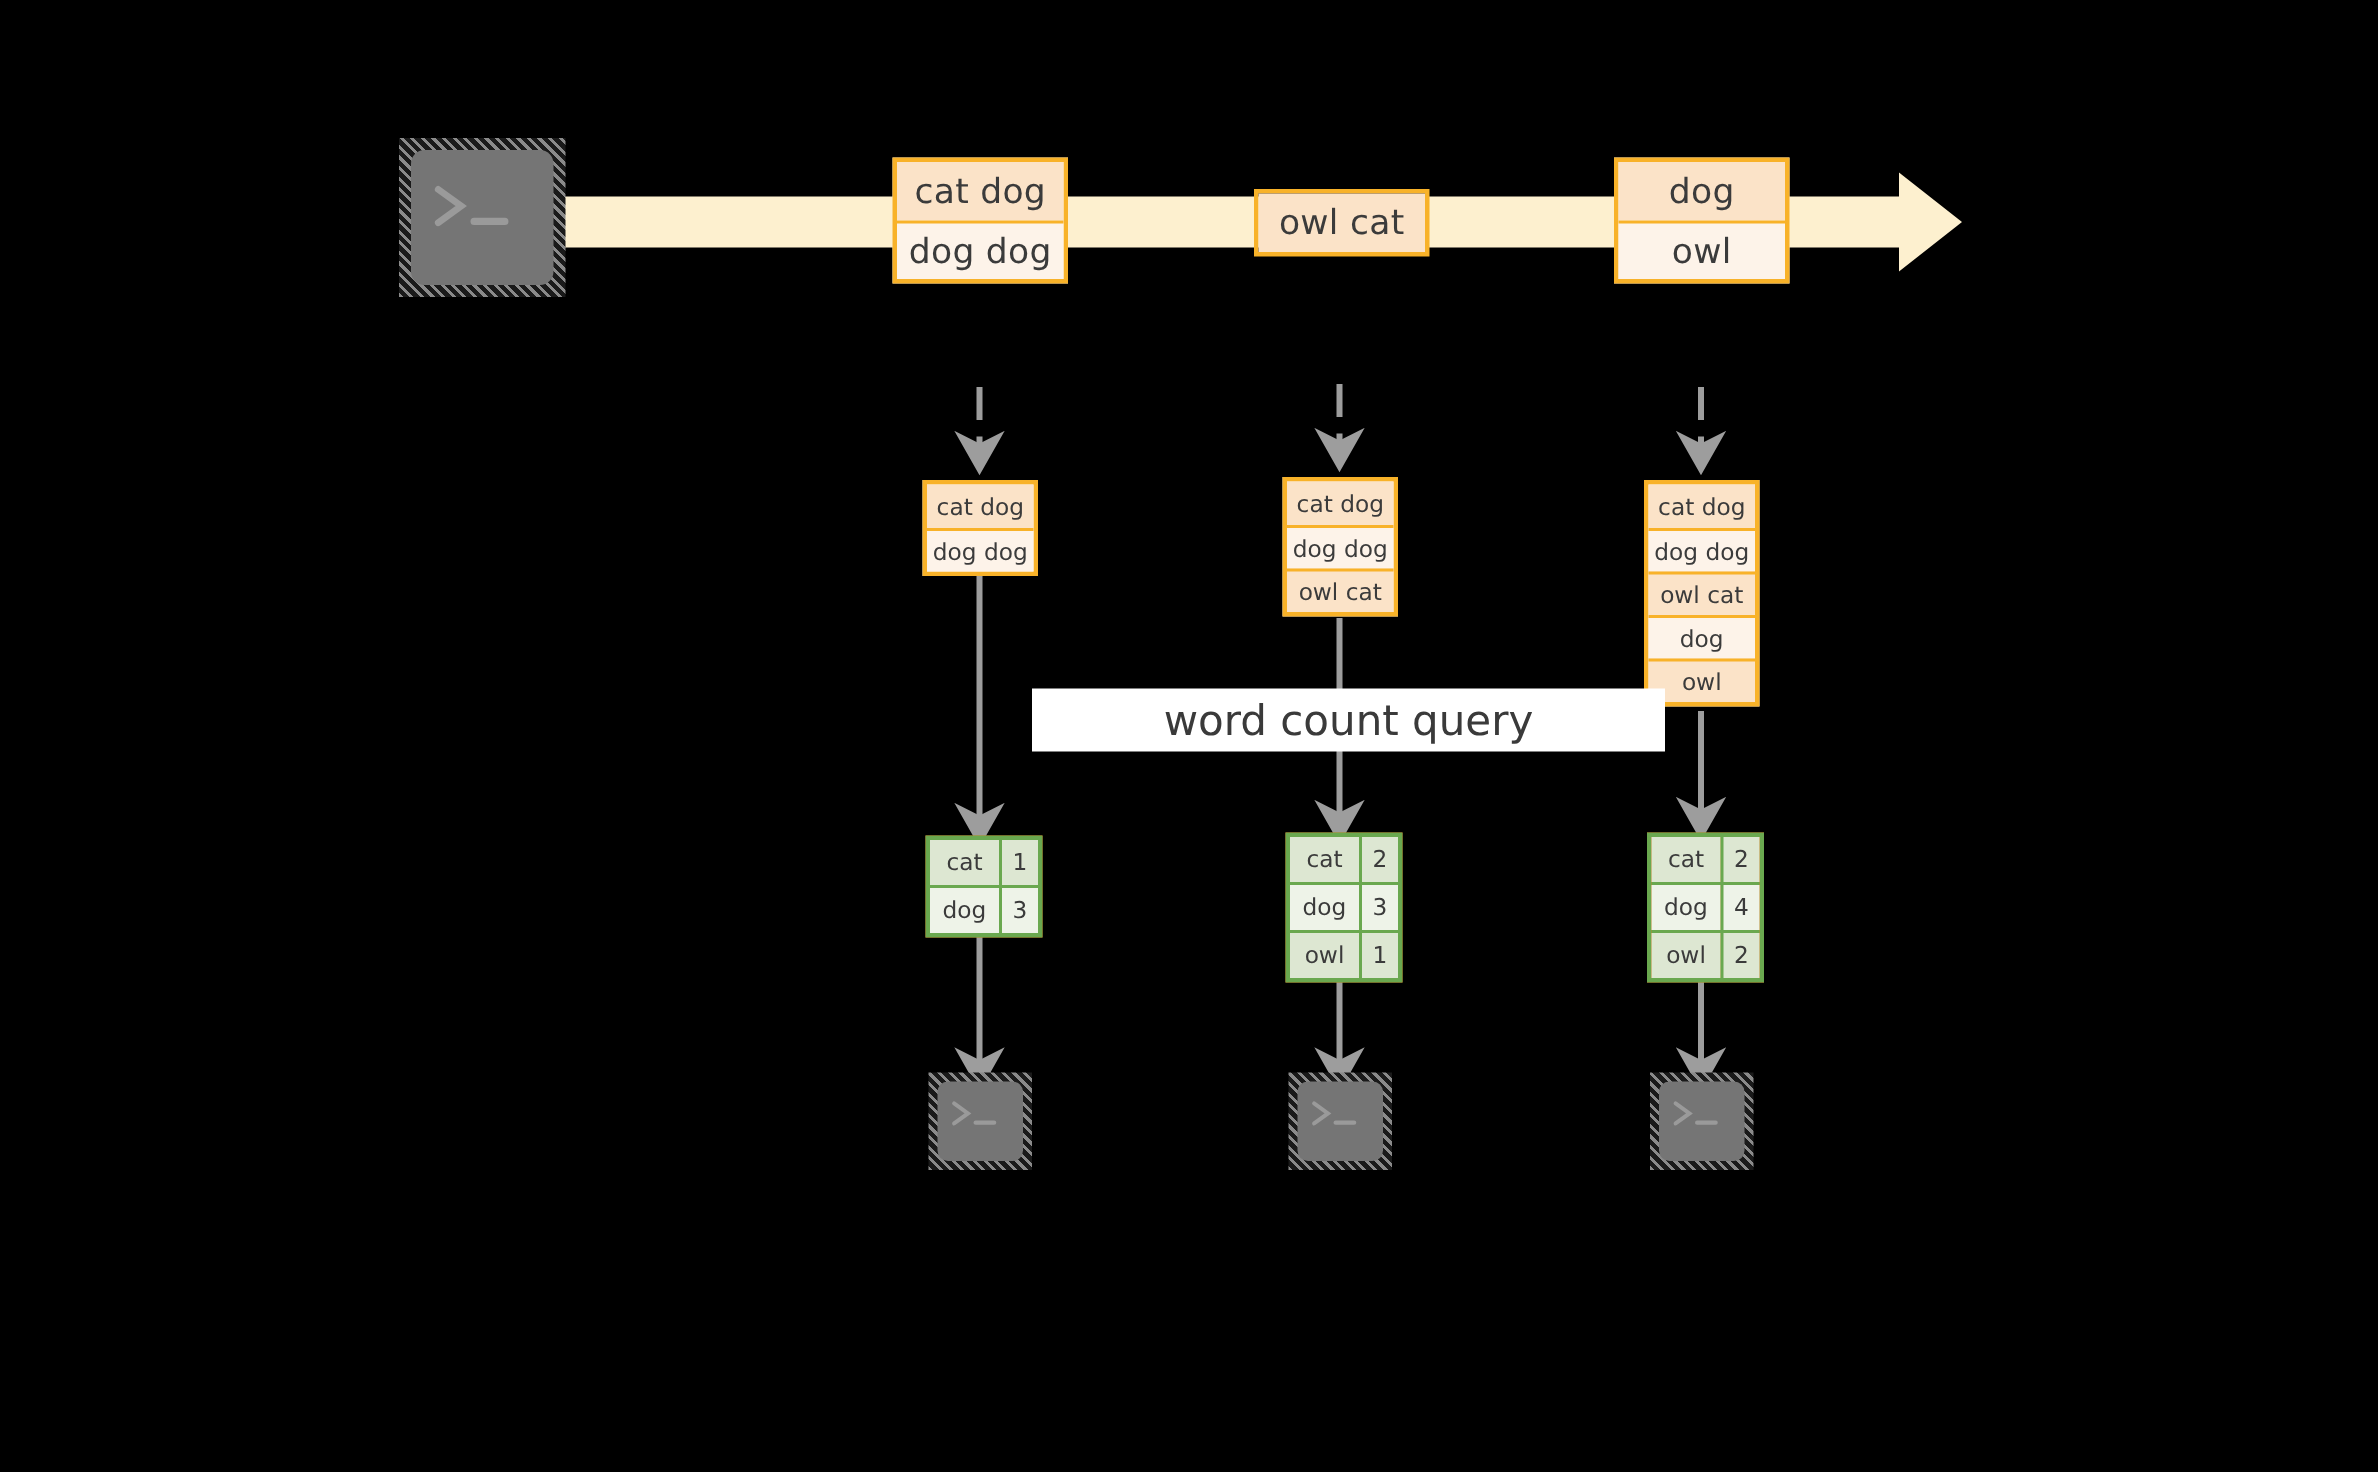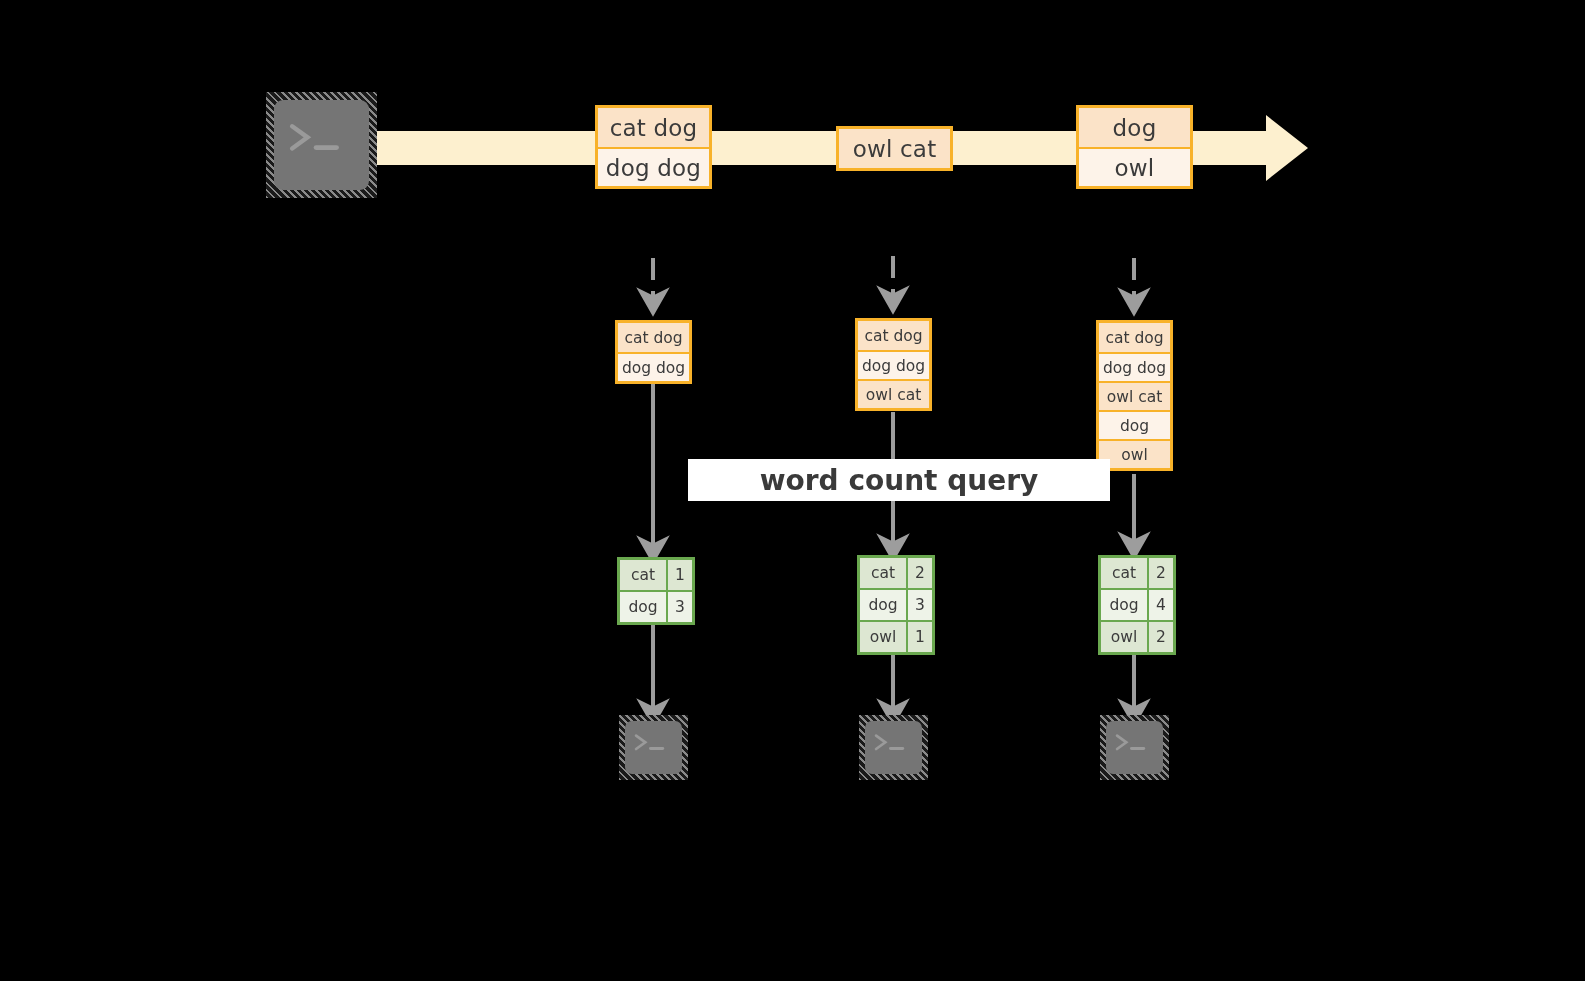--- a/index.html
+++ b/index.html
@@ -127,21 +127,20 @@
   
   .qlabel {
     position: absolute;
     background: #ffffff;
     display: flex;
     align-items: center;
     justify-content: center;
     color: #3a3a3a;
     font-size: 28px;
     white-space: nowrap;
-    font-weight: bold;
   }
 </style>
 </head>
 <body>
 
 <div id="stage">
 
   <svg class="layer" viewBox="0 0 1585 981">
     <g>
       <path d="M 368 131 L 1266 131 L 1266 115 L 1308 148 L 1266 181 L 1266 165 L 368 165 Z" fill="#fdf0cf" stroke="none"></path>

